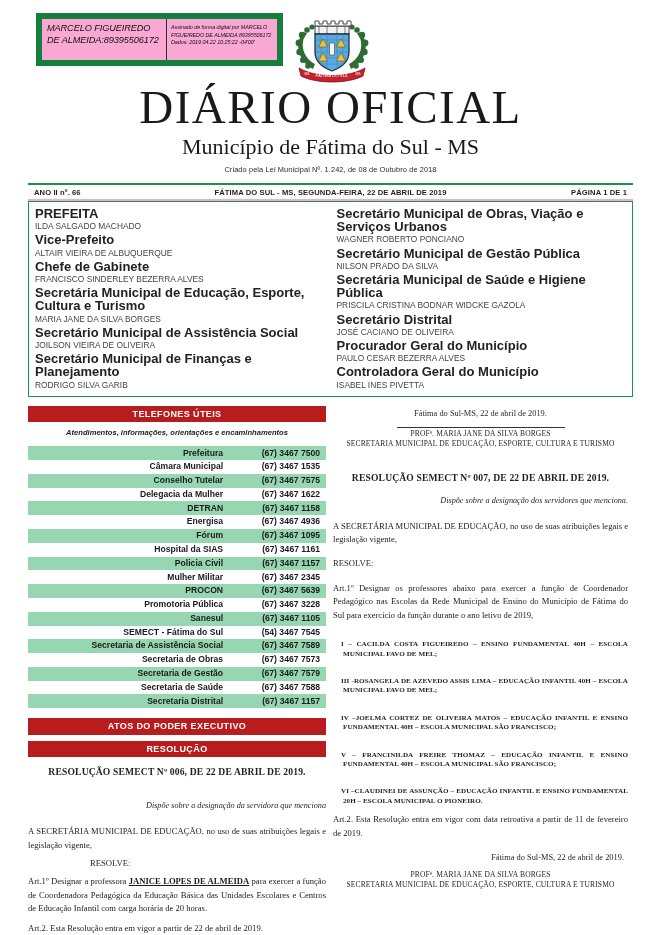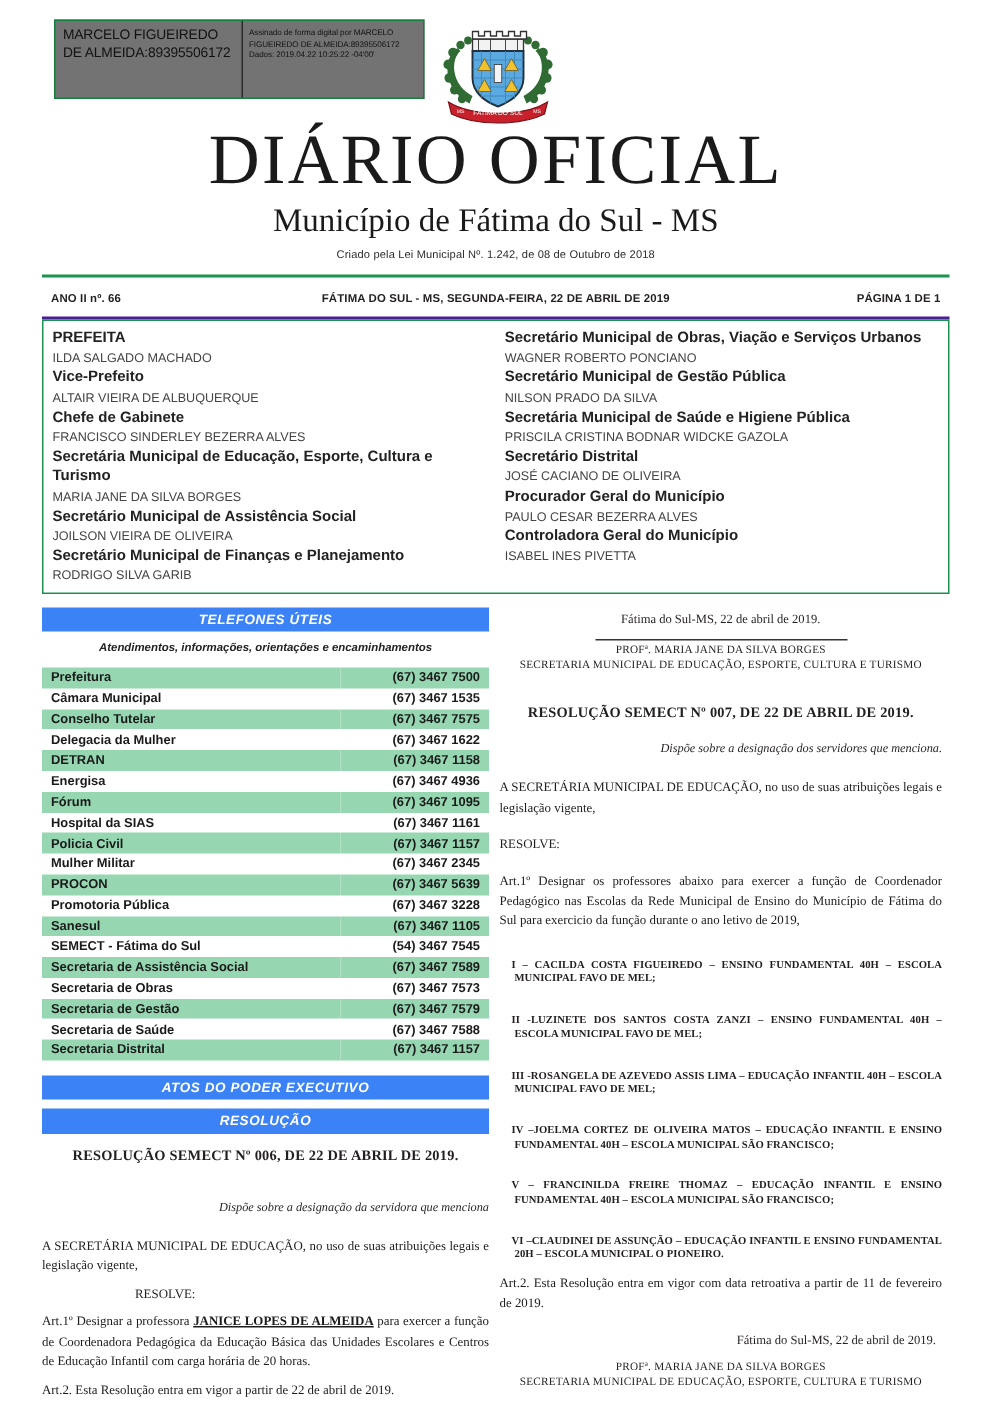--- a/index.html
+++ b/index.html
@@ -10,22 +10,22 @@
     font-family: "Liberation Sans", sans-serif;
     color: #231f20;
     overflow: hidden;
   }
   .page { position: relative; width: 661px; height: 935px; padding: 0 28px; }
 
   
   .sig-stamp {
     position: absolute; left: 36px; top: 13px;
     width: 247px; height: 53px;
-    border: 1px solid #15803d; background: #737373;
-    display: flex; z-index: 5;
+    border: 6px solid #15803d; background: #f9a8d4;
+    display: flex; z-index: 5; font-style: italic;
   }
   .sig-left {
     width: 124px; padding: 4px 3px 0 5px;
     font-size: 9.2px; line-height: 11.6px; color: #111;
     letter-spacing: -0.1px;
   }
   .sig-div { width:1px; background:#2b2b2b; }
   .sig-right {
     flex:1; padding: 5px 3px 0 4px;
     font-size: 5.4px; line-height: 7.6px; color:#111;
@@ -45,65 +45,64 @@
   .dio-sub {
     font-family: "Liberation Serif", serif;
     font-size: 22px; line-height: 26px; margin-top: 2px; color:#1a1a1a;
   }
   .dio-law {
     font-size: 7.4px; margin-top: 5px; color:#2b2b2b; letter-spacing:0.1px;
   }
 
   
   .ano-bar {
-    margin-top: 9px; height: 30px;
-    border-top: 2px solid #1a9350; border-bottom: 2px solid #4c1d95;
+    margin-top: 9px; height: 18px;
+    border-top: 2px solid #1a9350; border-bottom: 2px solid #f9a8d4;
     display:flex; align-items:center; padding: 0 6px;
     font-size: 7.6px; font-weight: bold; letter-spacing: 0.1px;
   }
   .ano-l { width: 150px; text-align:left; }
   .ano-c { flex:1; text-align:center; }
   .ano-r { width: 150px; text-align:right; }
 
   
   .cols { display:flex; margin-top: 9px; gap: 0; }
   .col-l { width: 298px; }
   .col-r { width: 302px; padding-left: 7px; }
 
   
   .officials {
     border: 1px solid #1a9350; display:flex;
     padding: 5px 0 4px 0; min-height: 182px;
   }
   .off-col { width: 50%; padding: 0 6px; }
   .off-col.right { border-left: none; }
   .off-role {
-    font-size: 10px; font-weight: bold; line-height: 13.2px; color:#222;
+    font-size: 13px; font-weight: bold; line-height: 13.2px; color:#222;
   }
   .off-name {
     font-size: 8.4px; font-weight: normal; line-height: 13.2px; color:#444;
   }
 
   
   .greenbar {
-    background:#3b82f6; color:#fff; text-align:center;
+    background:#b91c1c; color:#fff; text-align:center;
     font-size: 9px; font-weight:bold; letter-spacing: 0.4px;
     padding: 3px 0 3.5px 0;
-    font-style: italic;
   }
   .phones-sub {
     text-align:center; font-size: 7.6px; font-style: italic;
     font-weight: bold; margin: 6px 0 9px 0; color:#222;
   }
 
   
   .phone-table { width:100%; border-collapse: collapse; }
   .phone-table td {
     font-size: 8.6px; font-weight: bold; padding: 1.2px 4px 1.2px 6px;
-    line-height: 11.4px; color:#1a1a1a;
+    line-height: 11.4px; color:#1a1a1a;text-align:right;
   }
   .phone-table td.num { text-align: right; padding-right: 6px; white-space:nowrap; }
   .phone-table tr.alt { background: #96d7b2; }
   .res-title {
     font-family:"Liberation Serif", serif; font-weight:bold;
     font-size: 9.6px; text-align:center; letter-spacing: 0.15px;
   }
   .ementa {
     font-family:"Liberation Serif", serif; font-style: italic;
     font-size: 8.2px; text-align:right; line-height: 12px;
@@ -372,21 +371,20 @@
       <div class="ementa" style="margin-top:12px">Dispõe sobre a designação dos servidores que menciona.</div>
 
       <div class="para" style="margin-top:13px">A SECRETÁRIA MUNICIPAL DE EDUCAÇÃO, no uso de suas atribuições legais e legislação vigente,</div>
 
       <div class="resolve" style="margin-top:11px">RESOLVE:</div>
 
       <div class="para" style="margin-top:11px">Art.1º Designar os professores abaixo para exercer a função de Coordenador Pedagógico nas Escolas da Rede Municipal de Ensino do Município de Fátima do Sul para exercicio da função durante o ano letivo de 2019,</div>
 
       <div style="margin-top:12px">
         <div class="item">I – CACILDA COSTA FIGUEIREDO – ENSINO FUNDAMENTAL 40H – ESCOLA MUNICIPAL FAVO DE MEL;</div>
-        <div class="item">II -LUZINETE DOS SANTOS COSTA ZANZI – ENSINO FUNDAMENTAL 40H – ESCOLA MUNICIPAL FAVO DE MEL;</div>
         <div class="item">III -ROSANGELA DE AZEVEDO ASSIS LIMA – EDUCAÇÃO INFANTIL 40H – ESCOLA MUNICIPAL FAVO DE MEL;</div>
         <div class="item">IV –JOELMA CORTEZ DE OLIVEIRA MATOS – EDUCAÇÃO INFANTIL E ENSINO FUNDAMENTAL 40H – ESCOLA MUNICIPAL SÃO FRANCISCO;</div>
         <div class="item">V – FRANCINILDA FREIRE THOMAZ – EDUCAÇÃO INFANTIL E ENSINO FUNDAMENTAL 40H – ESCOLA MUNICIPAL SÃO FRANCISCO;</div>
         <div class="item">VI –CLAUDINEI DE ASSUNÇÃO – EDUCAÇÃO INFANTIL E ENSINO FUNDAMENTAL 20H – ESCOLA MUNICIPAL O PIONEIRO.</div>
       </div>
 
       <div class="para" style="margin-top:2px">Art.2. Esta Resolução entra em vigor com data retroativa a partir de 11 de fevereiro de 2019.</div>
 
       <div class="place-date" style="margin-top:12px; text-align:right; padding-right:4px">Fátima do Sul-MS, 22 de abril de 2019.</div>
       <div class="signer" style="margin-top:6px">PROFª. MARIA JANE DA SILVA BORGES</div>

